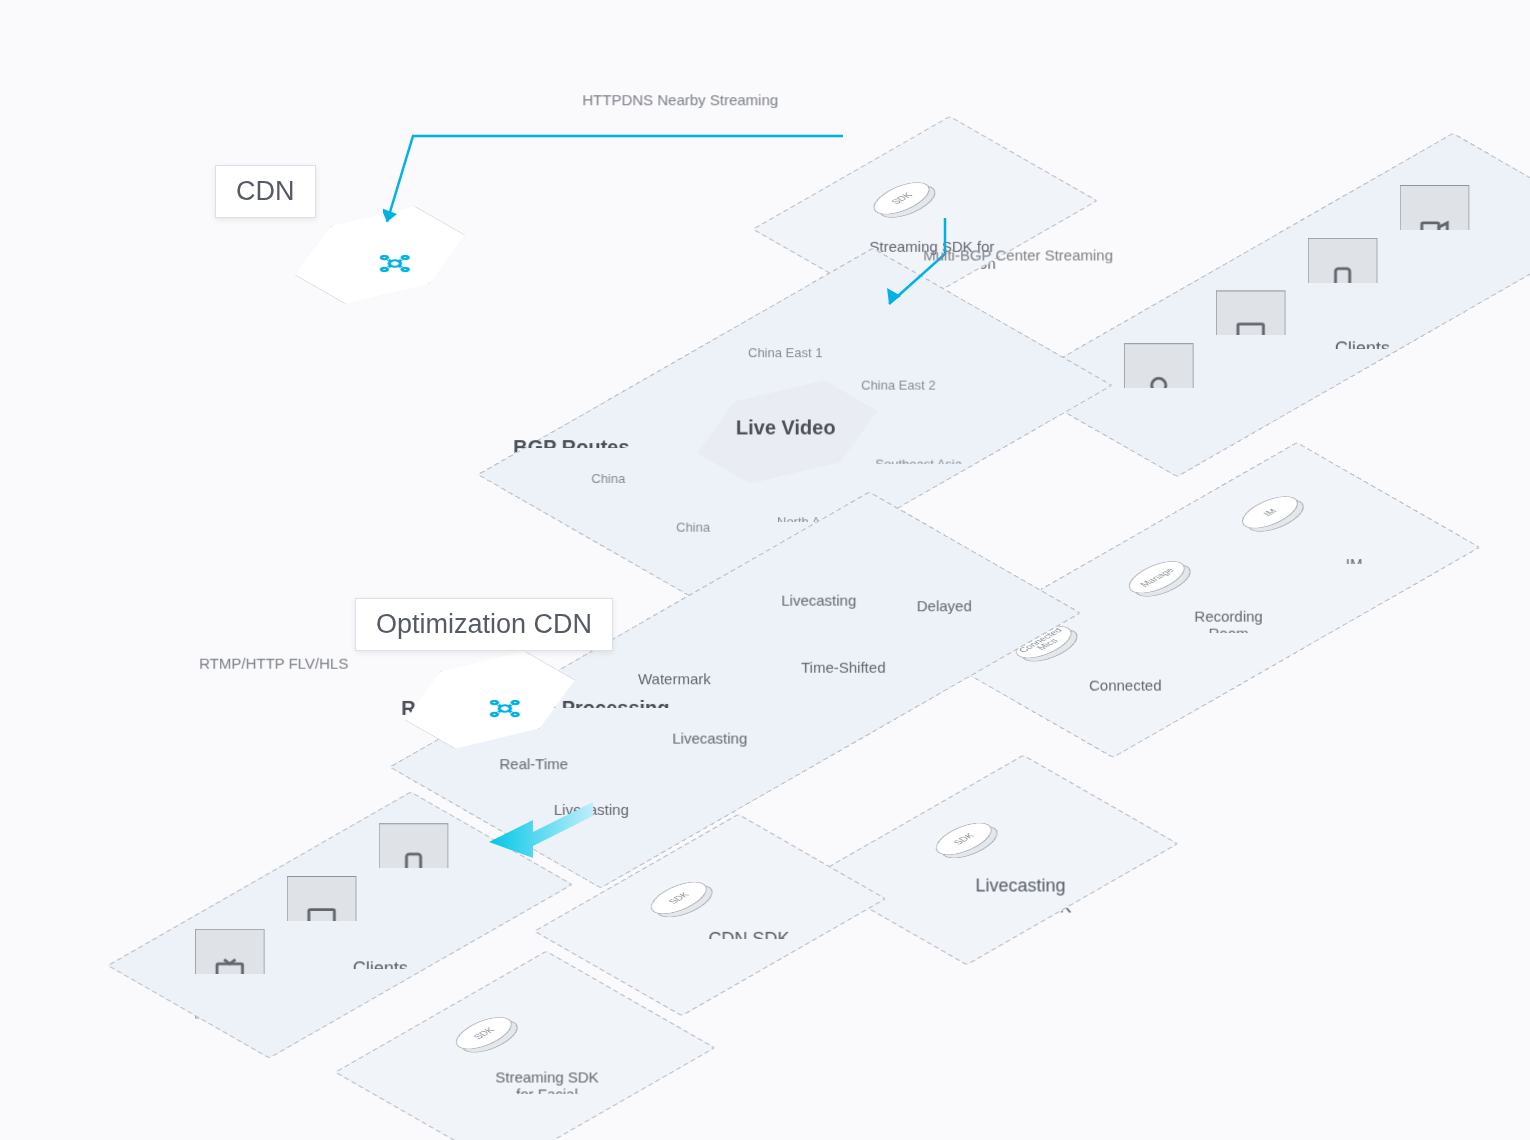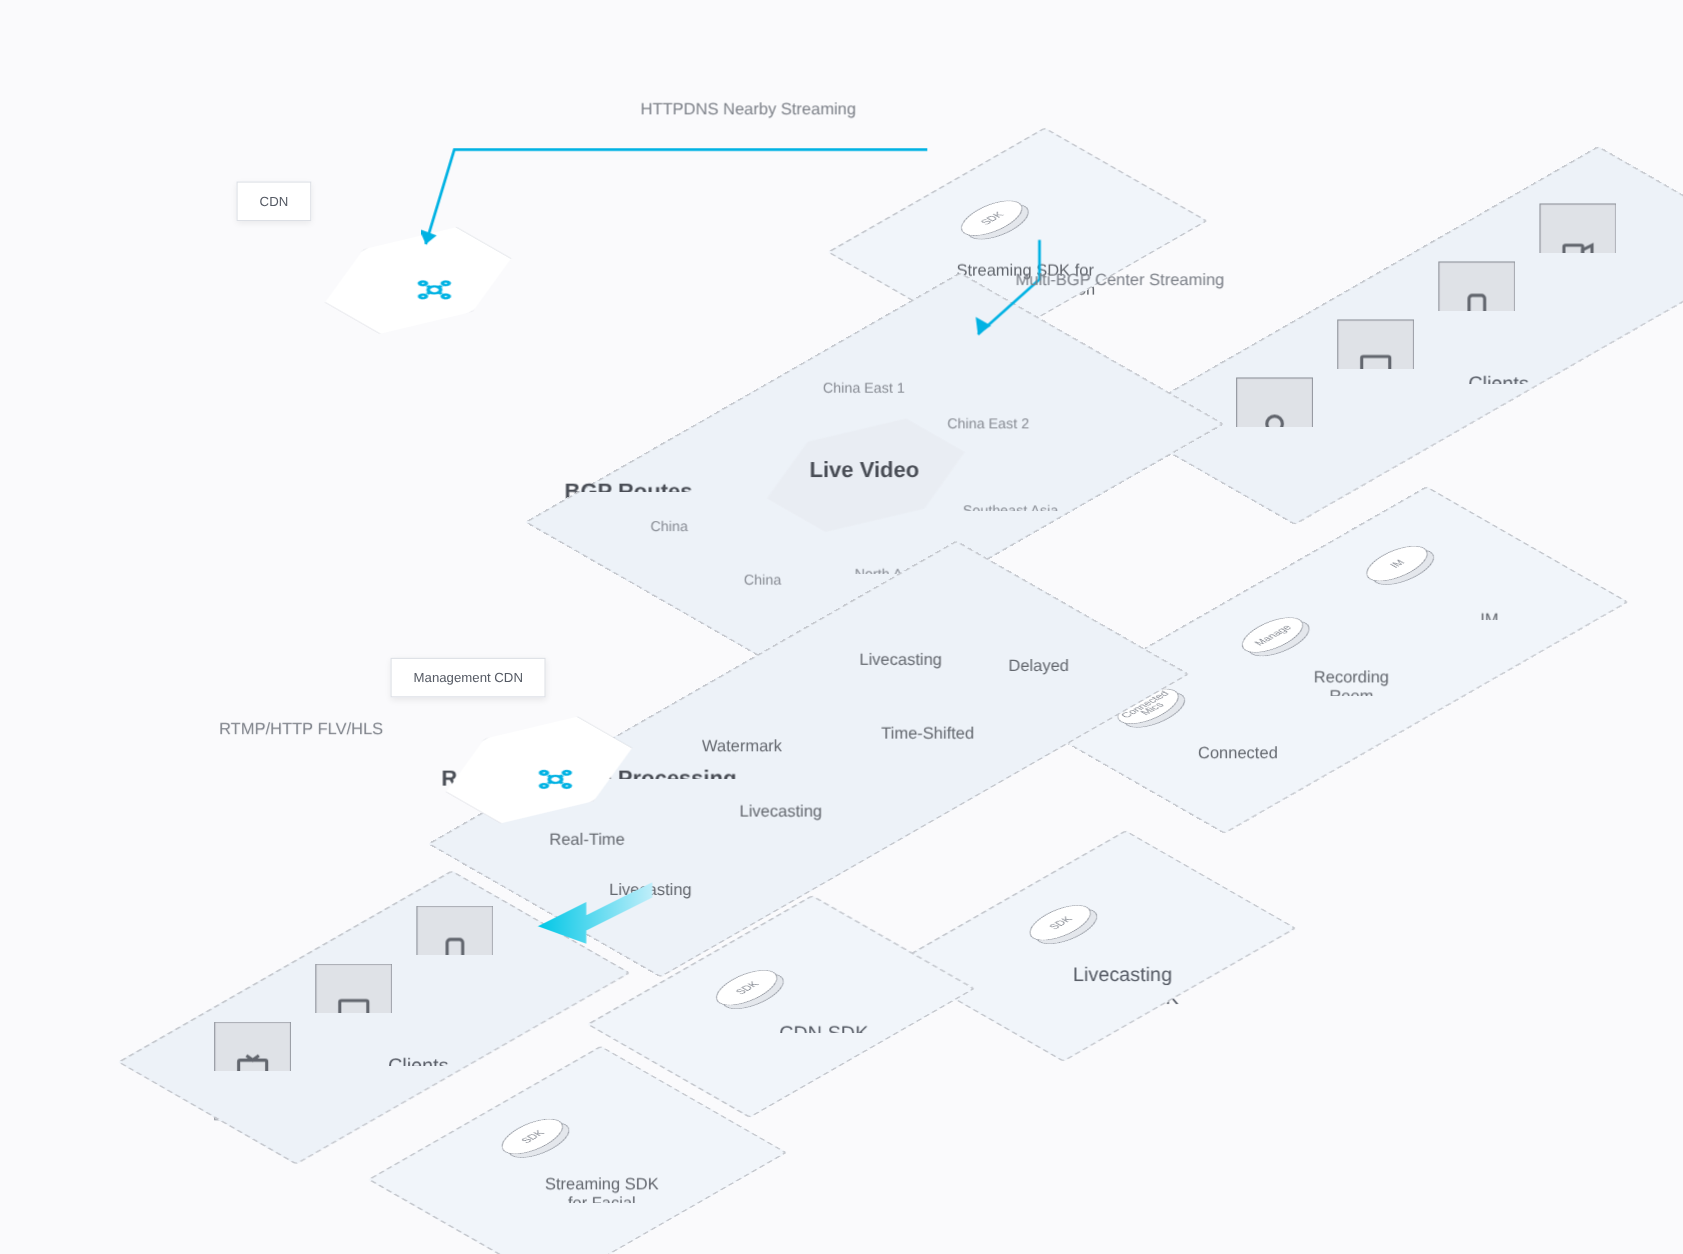--- a/index.html
+++ b/index.html
@@ -65,21 +65,21 @@
     transform: none;
     filter: drop-shadow(0 4px 8px rgba(0,0,0,.1));
     display:flex; align-items:flex-end; justify-content:center;
     padding-bottom:26px;
   }
   .tag {
     position: absolute;
     background: #fff;
     border: 1px solid #dcdfe5;
     padding: 10px 20px;
-    font-size: 12px;
+    font-size: 27px;
     color: #555a64;
     box-shadow: 0 2px 6px rgba(0,0,0,.08);
     transform: none;
   }
   .arrow-line {
     position:absolute;
   }
   .iso-text-block {
     position:absolute;
     transform: rotateX(55deg) rotateZ(-45deg);
@@ -280,21 +280,21 @@
       <svg width="44" height="44" viewBox="0 0 24 24" style="stroke:#00b2e3; fill:none; stroke-width:2;">
           <circle cx="12" cy="12" r="3"></circle>
           <circle cx="12" cy="4" r="1.6"></circle>
           <circle cx="12" cy="20" r="1.6"></circle>
           <circle cx="4" cy="12" r="1.6"></circle>
           <circle cx="20" cy="12" r="1.6"></circle>
           <path d="M12 7v2M12 15v2M7 12h2M15 12h2"></path>
         </svg>
     </div>
   </div>
-  <div class="tag" style="left:290px; top:528px;">Management CDN</div>
+  <div class="tag" style="left:290px; top:528px;">Optimization CDN</div>
 
   <svg class="arrow-line" style="left:318px; top:62px; width:470px; height:120px;" viewBox="0 0 470 120">
     <path d="M460 4 L30 4 L4 90" fill="none" stroke="#00b2e3" stroke-width="2.5"></path>
     <path d="M4 90 l-6 -14 l16 6 z" fill="#00b2e3"></path>
   </svg>
   <div class="iso-text-block" style="left:540px; top:66px;">
       <span class="iso-label small" style="font-size:15px; color:#7b7f87;">HTTPDNS Nearby Streaming</span>
     </div>
 
   <svg class="arrow-line" style="left:810px; top:144px; width:80px; height:100px;" viewBox="0 0 80 100">

